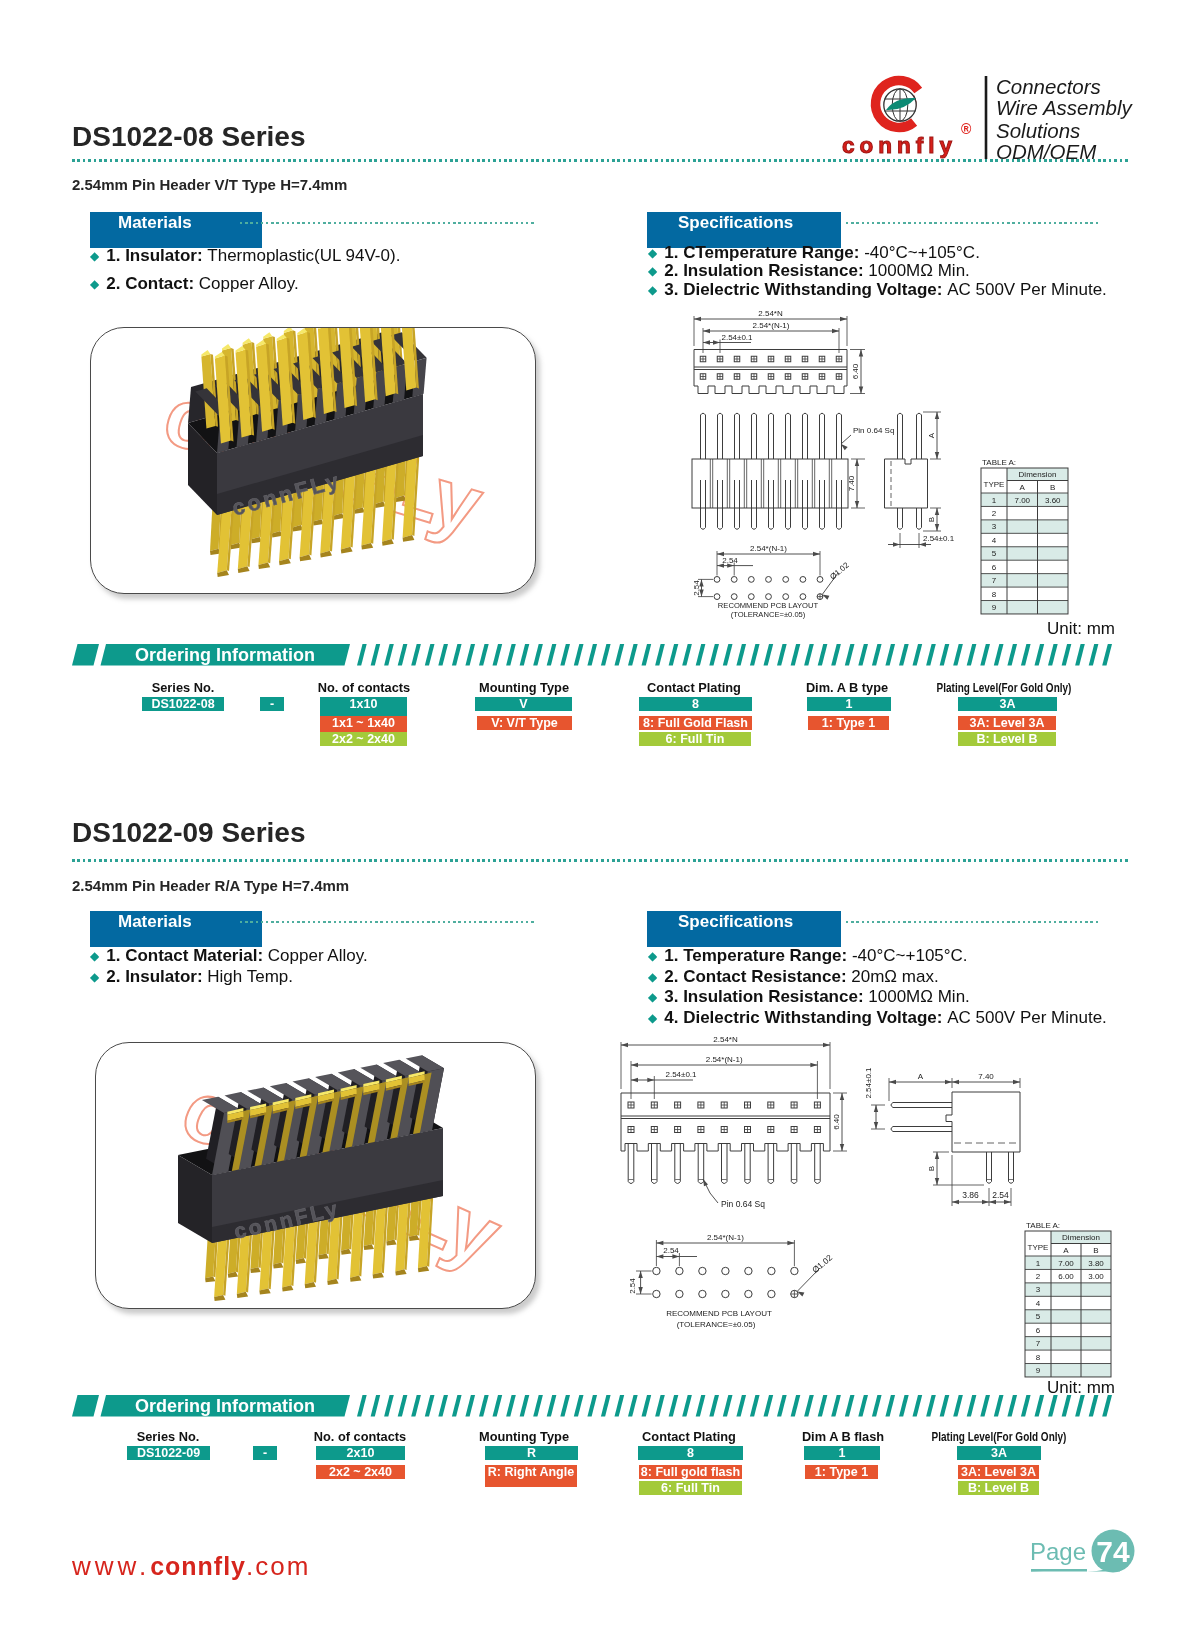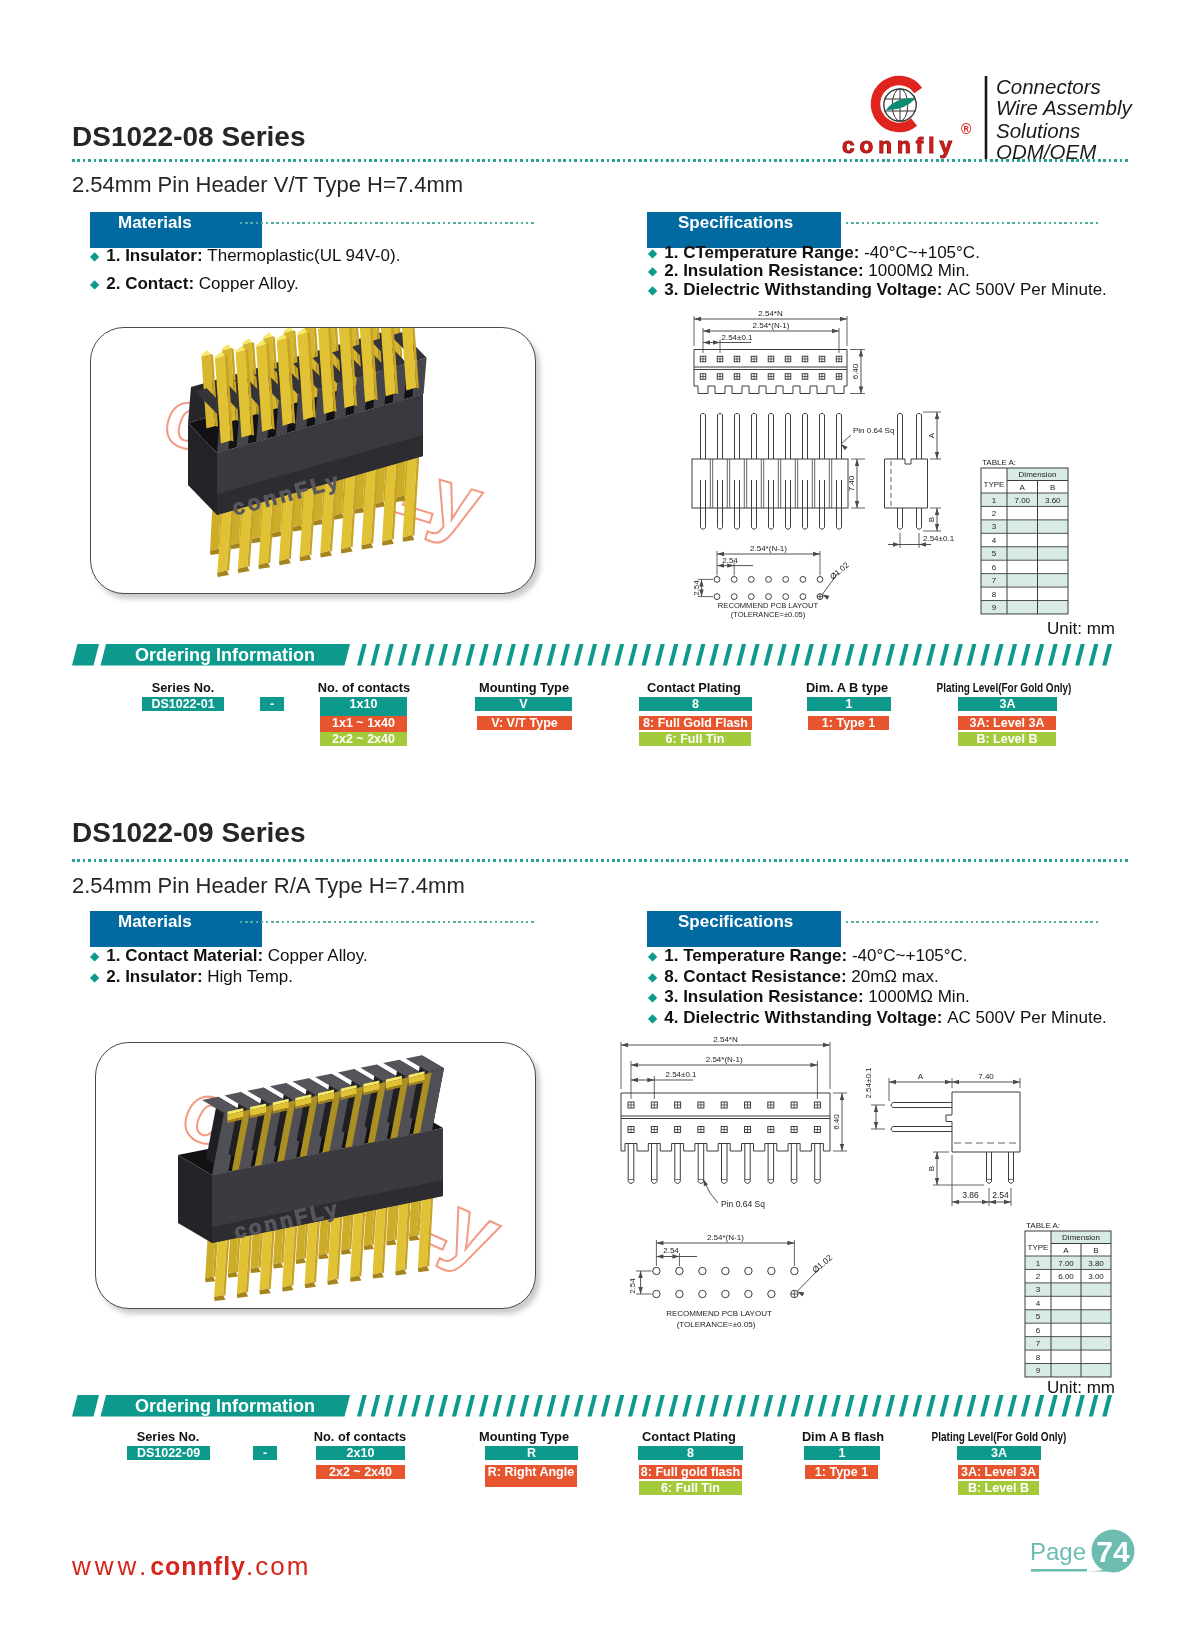--- a/index.html
+++ b/index.html
@@ -1,19 +1,19 @@
 <!DOCTYPE html>
 <html><head>
 <meta charset="utf-8">
 <style>
 html,body{margin:0;padding:0;background:#fff}
 #page{position:relative;width:1200px;height:1640px;background:#ffffff;font-family:"Liberation Sans",sans-serif;overflow:hidden}
 .abs{position:absolute}
 .h1{position:absolute;font-weight:bold;font-size:28px;color:#262626;letter-spacing:0px;white-space:nowrap}
-.h2{position:absolute;font-weight:normal;font-size:22px;color:#262626;white-space:nowrap}
+.h2{position:absolute;font-weight:bold;font-size:15px;color:#262626;white-space:nowrap}
 .dotline{position:absolute;height:3px;background-image:repeating-linear-gradient(to right,#2ca295 0px,#2ca295 2.6px,rgba(255,255,255,0) 2.6px,rgba(255,255,255,0) 5.4px)}
 .dotline2{position:absolute;height:2px;background-image:repeating-linear-gradient(to right,#4fae9f 0px,#4fae9f 2.4px,rgba(255,255,255,0) 2.4px,rgba(255,255,255,0) 5.2px)}
 .shead{position:absolute;height:36px;background:#0369a1;color:#fff;font-weight:bold;font-size:17px;line-height:22px}
 .bl{position:absolute;font-size:17px;color:#111;white-space:nowrap}
 .bl .dm{color:#0d9a8c;font-size:12px;vertical-align:1px;margin-right:7px}
 .bl b{color:#111}
 .ohead{position:absolute;font-weight:bold;font-size:12.8px;color:#111;transform:translateX(-50%);white-space:nowrap}
 .obx{position:absolute;color:#fff;font-weight:bold;font-size:12.5px;text-align:center;white-space:nowrap}
 .teal{background:#0d9a8c}.orange{background:#e7552f}.green{background:#a3ca3a}
 .photo{position:absolute;background:#fff;border:1.4px solid #4a4a4a;border-radius:34px;box-shadow:4px 5px 5px rgba(140,140,140,.45);overflow:hidden}
@@ -496,21 +496,21 @@
       <polygon points="1003.1,21.5 1008.6,0 1012.8,0 1007.3,21.5" fill="#0d9a8c"></polygon>
       <polygon points="1016.7,21.5 1022.2,0 1026.4,0 1020.9,21.5" fill="#0d9a8c"></polygon>
       <polygon points="1030.2,21.5 1035.8,0 1040.0,0 1034.5,21.5" fill="#0d9a8c"></polygon>
       <polygon points="1043.8,21.5 1049.3,0 1053.5,0 1048.0,21.5" fill="#0d9a8c"></polygon>
       <polygon points="1057.3,21.5 1062.8,0 1067.0,0 1061.5,21.5" fill="#0d9a8c"></polygon>
       <polygon points="1070.9,21.5 1076.4,0 1080.6,0 1075.1,21.5" fill="#0d9a8c"></polygon>
       <polygon points="1084.4,21.5 1089.9,0 1094.1,0 1088.6,21.5" fill="#0d9a8c"></polygon>
       <rect x="1103" y="16" width="5.5" height="5" fill="#0d9a8c"></rect>
     </svg>
     <div class="ohead" style="left:183px;top:680px">Series No.</div>
-    <div class="obx teal" style="left:142px;top:697px;width:82px;height:13.5px;line-height:14px;font-size:12.5px">DS1022-01</div>
+    <div class="obx teal" style="left:142px;top:697px;width:82px;height:13.5px;line-height:14px;font-size:12.5px">DS1022-08</div>
     <div class="obx teal" style="left:260px;top:697px;width:24px;height:13.5px;line-height:14px;font-size:12.5px">-</div>
     <div class="ohead" style="left:364px;top:680px">No. of contacts</div>
     <div class="obx teal" style="left:320px;top:697px;width:87px;height:22px;line-height:14px;font-size:12.5px">1x10</div>
     <div class="obx orange" style="left:320px;top:716px;width:87px;height:29px;line-height:14px;font-size:12.5px">1x1 ~ 1x40</div>
     <div class="obx green" style="left:320px;top:732px;width:87px;height:13.5px;line-height:14px;font-size:12.5px">2x2 ~ 2x40</div>
     <div class="ohead" style="left:524px;top:680px">Mounting Type</div>
     <div class="obx teal" style="left:475px;top:697px;width:97px;height:13.5px;line-height:14px;font-size:12.5px">V</div>
     <div class="obx orange" style="left:477px;top:716px;width:95px;height:13.5px;line-height:14px;font-size:12.5px">V: V/T Type</div>
     <div class="ohead" style="left:694px;top:680px">Contact Plating</div>
     <div class="obx teal" style="left:639px;top:697px;width:113px;height:13.5px;line-height:14px;font-size:12.5px">8</div>
@@ -532,21 +532,21 @@
 <div class="shead" style="left:90px;top:911px;width:144px;padding-left:28px">Materials</div>
 <div class="dotline2" style="left:240px;top:921px;width:296px"></div>
 <div class="shead" style="left:647px;top:911px;width:163px;padding-left:31px">Specifications</div>
 <div class="dotline2" style="left:846px;top:921px;width:254px"></div>
 <div class="bl" style="left:90px;top:946px;line-height:19.7px">
 <span class="dm">◆</span><b>1. Contact Material: </b>Copper Alloy.<br>
 <span class="dm">◆</span><b>2. Insulator: </b>High Temp.
 </div>
 <div class="bl" style="left:648px;top:946px;line-height:19.7px">
 <span class="dm">◆</span><b>1. Temperature Range: </b>-40°C~+105°C.<br>
-<span class="dm">◆</span><b>8. Contact Resistance: </b>20mΩ max.<br>
+<span class="dm">◆</span><b>2. Contact Resistance: </b>20mΩ max.<br>
 <span class="dm">◆</span><b>3. Insulation Resistance: </b>1000MΩ Min.<br>
 <span class="dm">◆</span><b>4. Dielectric Withstanding Voltage: </b>AC 500V Per Minute.
 </div>
 
 <div class="photo" style="left:95px;top:1042px;width:439px;height:265px"><svg width="439" height="265" viewBox="0 0 439 265">
         <text x="80" y="88" font-size="86" font-weight="bold" letter-spacing="4" fill="none" stroke="#f39a83" stroke-width="2" textLength="340" transform="rotate(24 80 88)" font-family="Liberation Sans,sans-serif">connFLy</text>
         <polygon points="116.0,132.0 347.0,85.0 313.0,65.0 82.0,112.0" fill="#121214"></polygon>
         <polygon points="132.2,128.7 110.1,115.7 122.1,53.7 144.2,66.7" fill="#201f24"></polygon>
         <polygon points="128.0,70.0 144.2,66.7 122.1,53.7 105.9,57.0" fill="#55545a"></polygon>
         <polygon points="116.0,132.0 132.2,128.7 144.2,66.7 128.0,70.0" fill="#504f55"></polygon>

